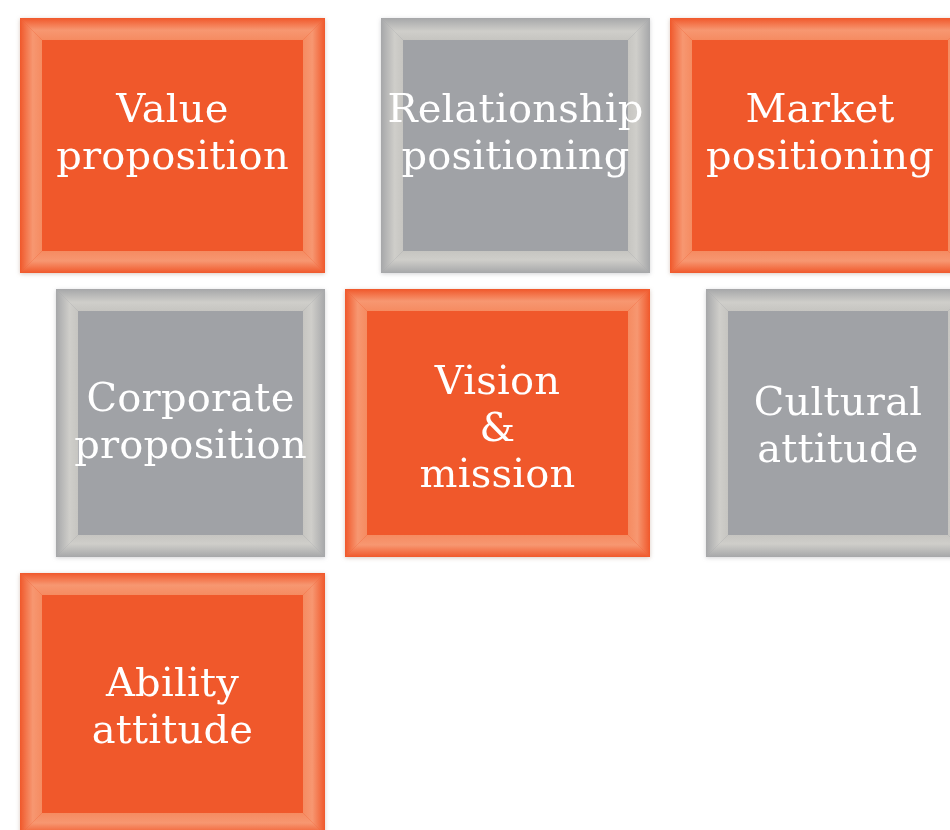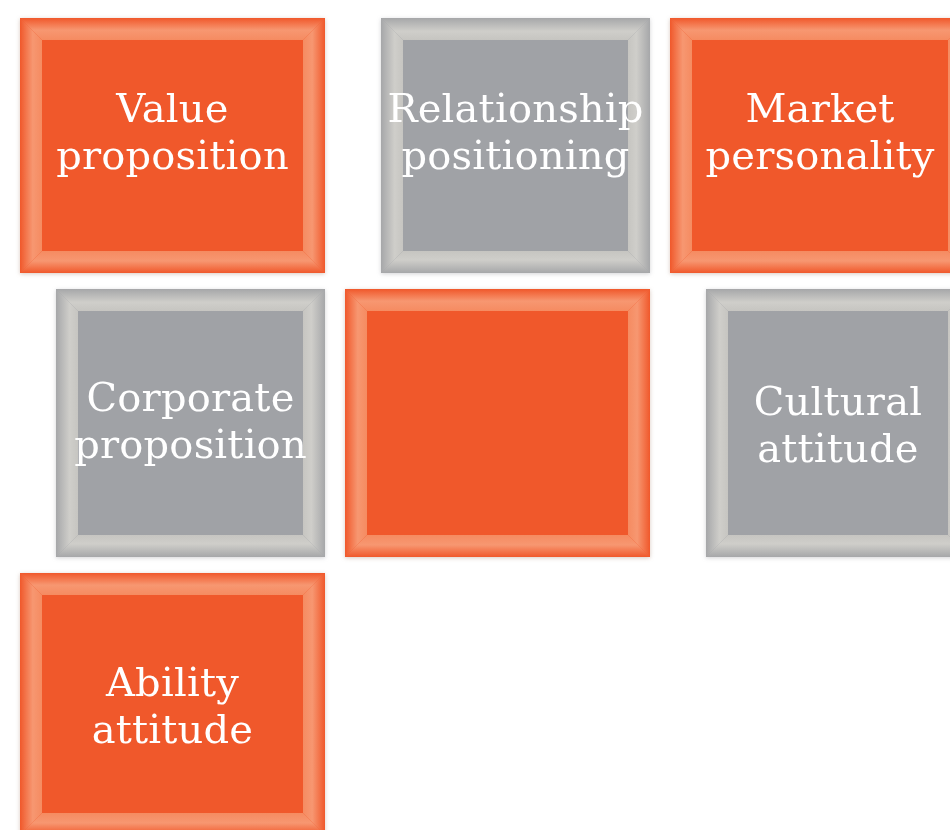--- a/index.html
+++ b/index.html
@@ -175,21 +175,21 @@
     </div>
   </div>
 
   <div class="card orange" data-pos="3">
     <span class="frame">
         <i></i>
         <b></b>
       </span>
     <div class="inner">
       <div class="label">Market
-personality</div>
+positioning</div>
     </div>
   </div>
 
 
 
   <div class="card gray" data-pos="6">
     <span class="frame">
         <i></i>
         <b></b>
       </span>
@@ -197,20 +197,25 @@
       <div class="label">Corporate
 proposition</div>
     </div>
   </div>
 
   <div class="card orange" data-pos="7">
     <span class="frame">
         <i></i>
         <b></b>
       </span>
+    <div class="inner">
+      <div class="label">Vision
+&amp;
+mission</div>
+    </div>
   </div>
 
   <div class="card gray" data-pos="8">
     <span class="frame">
         <i></i>
         <b></b>
       </span>
     <div class="inner">
       <div class="label">Cultural
 attitude</div>

